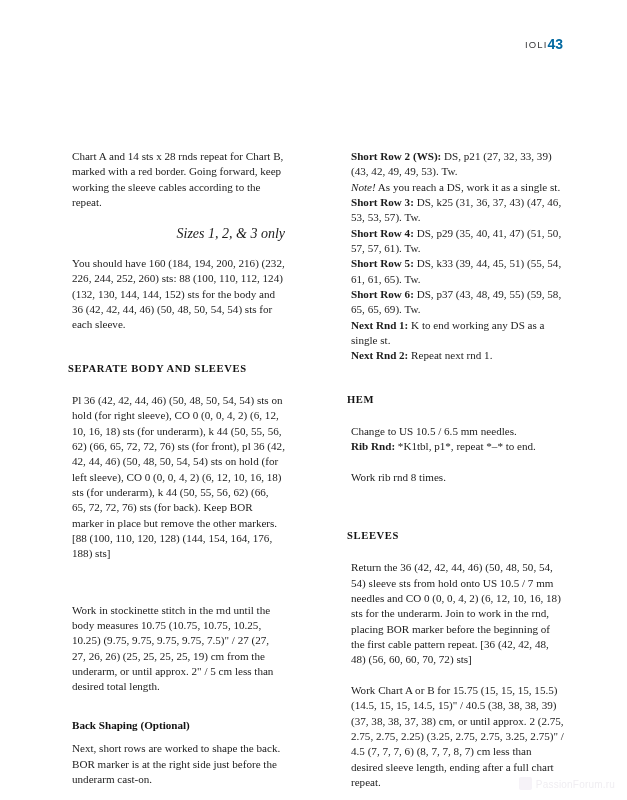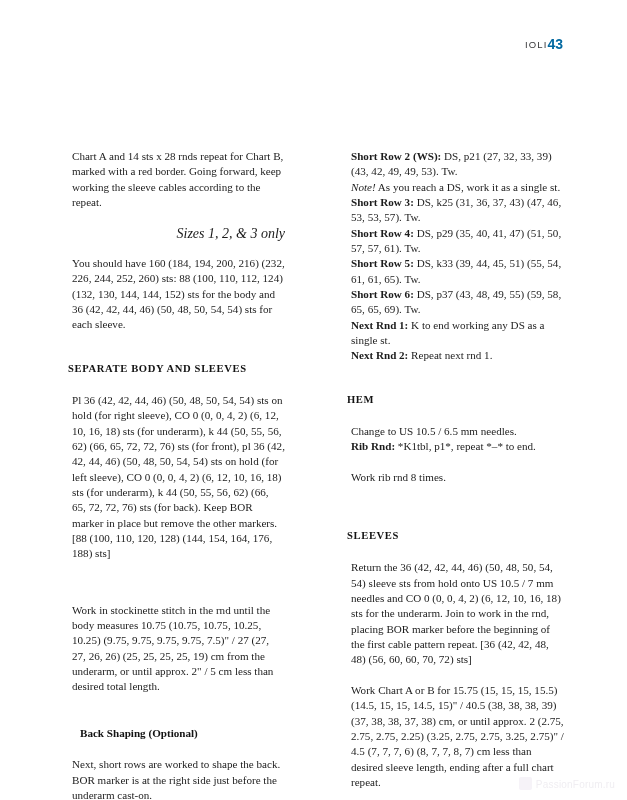--- a/index.html
+++ b/index.html
@@ -68,21 +68,21 @@
   h2.section-head {
     margin: 4px;
     font-size: 10.6px;
     font-weight: bold;
     letter-spacing: 0.62px;
     font-family: "Liberation Serif", "DejaVu Serif", serif;
     color: #131313;
   }
 
   h3.sub-head {
-    margin: 16px;
+    margin: 8px;
     font-size: 11.1px;
     line-height: 15.35px;
     font-weight: bold;
     color: #131313;
   }
 
   .italic-head {
     font-style: italic;
     font-size: 14px;
     line-height: 15.35px;

